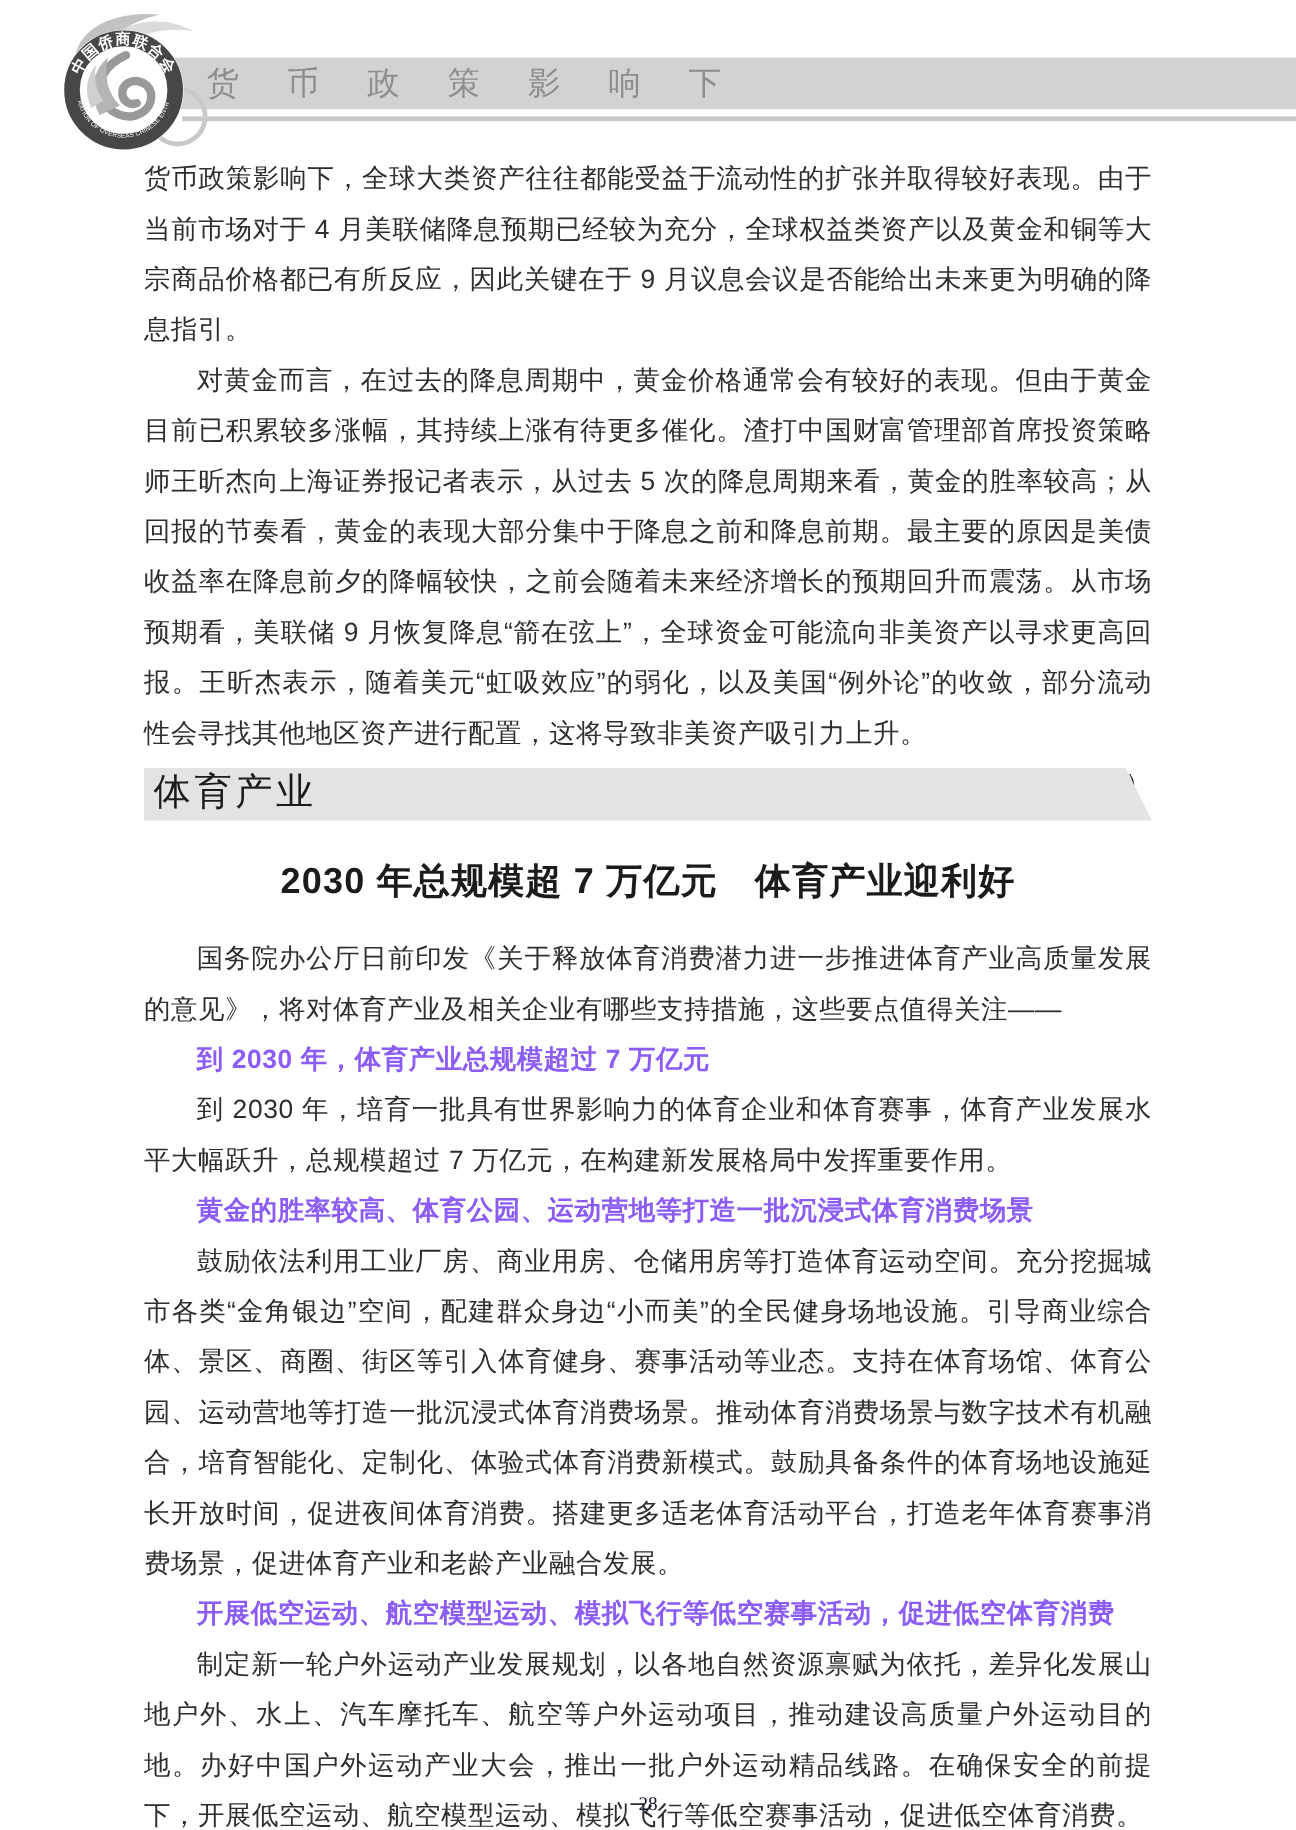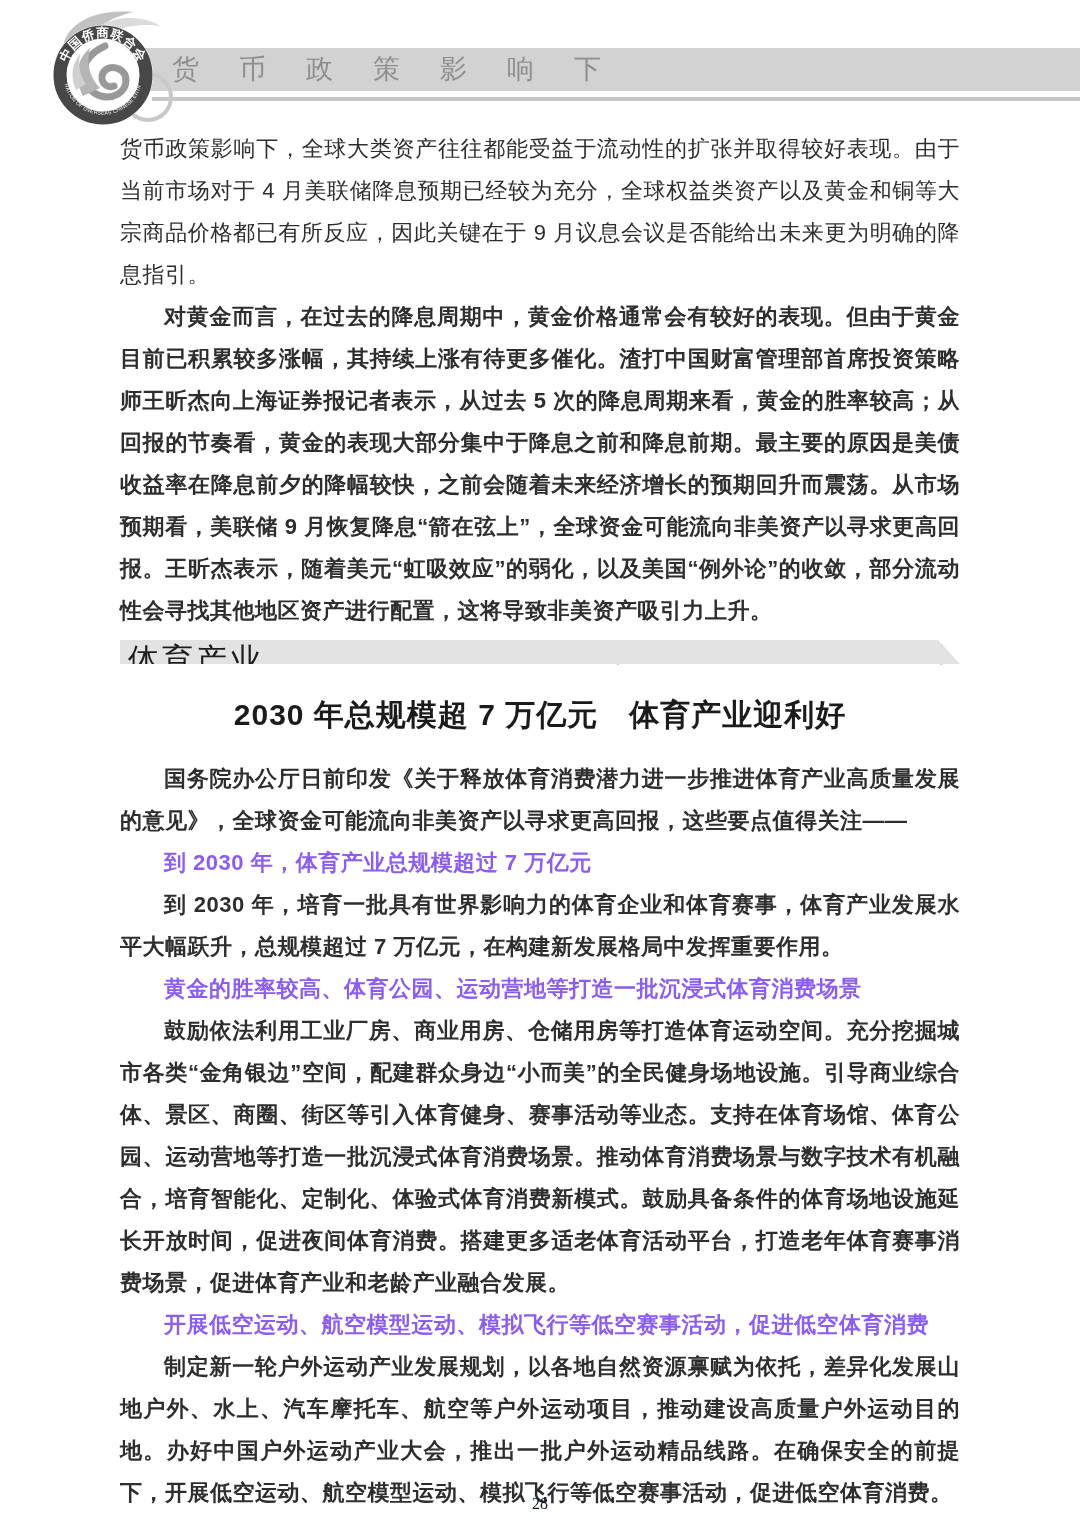--- a/index.html
+++ b/index.html
@@ -35,28 +35,28 @@
   
   .content{position:absolute;left:120px;right:120px;top:128px;}
   p.bt{
     margin:0;
     font-size:22px;
     line-height:42px;
     color:#2e2e2e;
     text-align:justify;
     letter-spacing:0.5px;
   }
-  p.bt.indent{text-indent:2em;font-weight:bold;}
+  p.bt.indent{text-indent:2em;}
   p.bt.bold{font-weight:bold;color:#8b5cf6;}
   .source-note{float:right;}
 
   
   .section-bar{
     margin-top:8px;
-    height:24px;
+    height:44px;
     background:#e3e3e3;
     clip-path:polygon(0 0, calc(100% - 22px) 0, 100% 100%, 0 100%);
   }
   .section-label{
     display:block;
     padding-left:8px;
     line-height:40px;
     font-size:31px;
     letter-spacing:3px;
     color:#1c1c1c;
@@ -133,21 +133,21 @@
     <p class="bt">货币政策影响下，全球大类资产往往都能受益于流动性的扩张并取得较好表现。由于当前市场对于 4 月美联储降息预期已经较为充分，全球权益类资产以及黄金和铜等大宗商品价格都已有所反应，因此关键在于 9 月议息会议是否能给出未来更为明确的降息指引。</p>
 
     <p class="bt indent"><span>对黄金而言，在过去的降息周期中，黄金价格通常会有较好的表现。但由于黄金目前已积累较多涨幅，其持续上涨有待更多催化。渣打中国财富管理部首席投资策略师王昕杰向上海证券报记者表示，从过去 5 次的降息周期来看，黄金的胜率较高；从回报的节奏看，黄金的表现大部分集中于降息之前和降息前期。最主要的原因是美债收益率在降息前夕的降幅较快，之前会随着未来经济增长的预期回升而震荡。从市场预期看，美联储 9 月恢复降息“箭在弦上”，全球资金可能流向非美资产以寻求更高回报。王昕杰表示，随着美元“虹吸效应”的弱化，以及美国“例外论”的收敛，部分流动性会寻找其他地区资产进行配置，这将导致非美资产吸引力上升。</span><span class="source-note">（来源：9 月 9 日《上海证券报》）</span></p>
 
     <div class="section-bar">
       <span class="section-label">体育产业</span>
     </div>
 
     <h1 class="article-title">2030 年总规模超 7 万亿元　体育产业迎利好</h1>
 
-    <p class="bt indent">国务院办公厅日前印发《关于释放体育消费潜力进一步推进体育产业高质量发展的意见》，全球资金可能流向非美资产以寻求更高回报，这些要点值得关注——</p>
+    <p class="bt indent">国务院办公厅日前印发《关于释放体育消费潜力进一步推进体育产业高质量发展的意见》，将对体育产业及相关企业有哪些支持措施，这些要点值得关注——</p>
     <p class="bt indent bold">到 2030 年，体育产业总规模超过 7 万亿元</p>
     <p class="bt indent">到 2030 年，培育一批具有世界影响力的体育企业和体育赛事，体育产业发展水平大幅跃升，总规模超过 7 万亿元，在构建新发展格局中发挥重要作用。</p>
     <p class="bt indent bold">黄金的胜率较高、体育公园、运动营地等打造一批沉浸式体育消费场景</p>
     <p class="bt indent">鼓励依法利用工业厂房、商业用房、仓储用房等打造体育运动空间。充分挖掘城市各类“金角银边”空间，配建群众身边“小而美”的全民健身场地设施。引导商业综合体、景区、商圈、街区等引入体育健身、赛事活动等业态。支持在体育场馆、体育公园、运动营地等打造一批沉浸式体育消费场景。推动体育消费场景与数字技术有机融合，培育智能化、定制化、体验式体育消费新模式。鼓励具备条件的体育场地设施延长开放时间，促进夜间体育消费。搭建更多适老体育活动平台，打造老年体育赛事消费场景，促进体育产业和老龄产业融合发展。</p>
     <p class="bt indent bold">开展低空运动、航空模型运动、模拟飞行等低空赛事活动，促进低空体育消费</p>
     <p class="bt indent">制定新一轮户外运动产业发展规划，以各地自然资源禀赋为依托，差异化发展山地户外、水上、汽车摩托车、航空等户外运动项目，推动建设高质量户外运动目的地。办好中国户外运动产业大会，推出一批户外运动精品线路。在确保安全的前提下，开展低空运动、航空模型运动、模拟飞行等低空赛事活动，促进低空体育消费。</p>
 
   </main>
 
   <footer class="page-footer">

